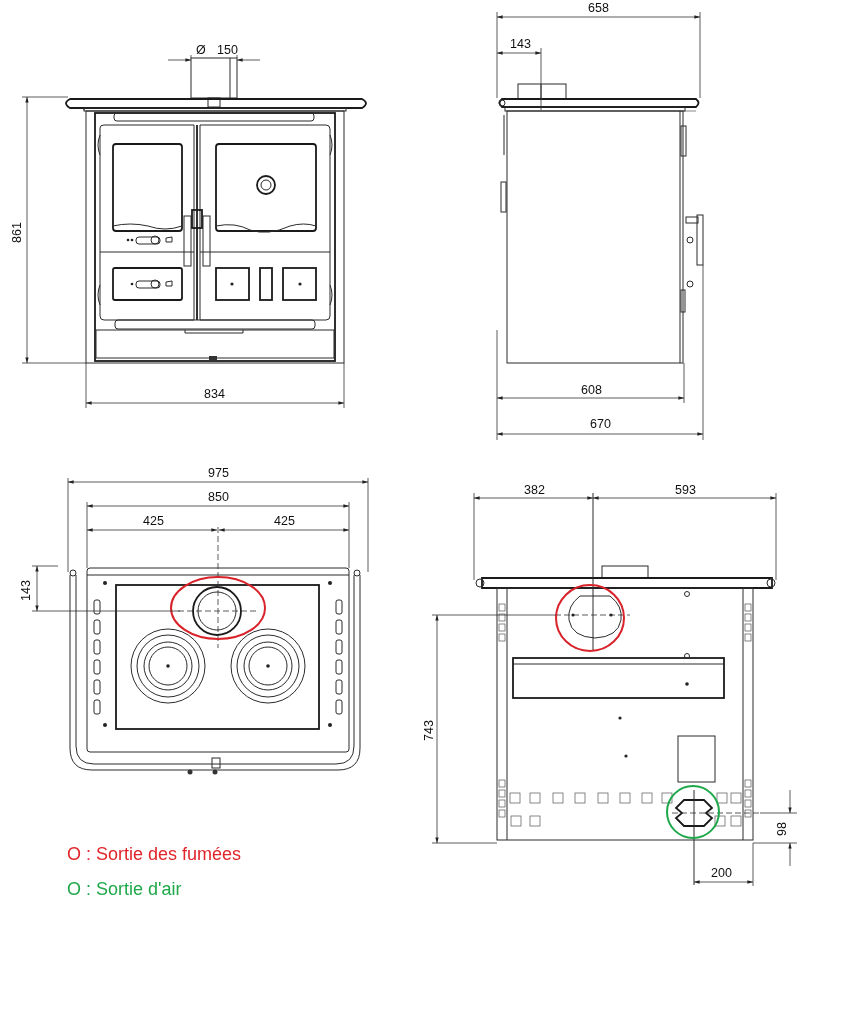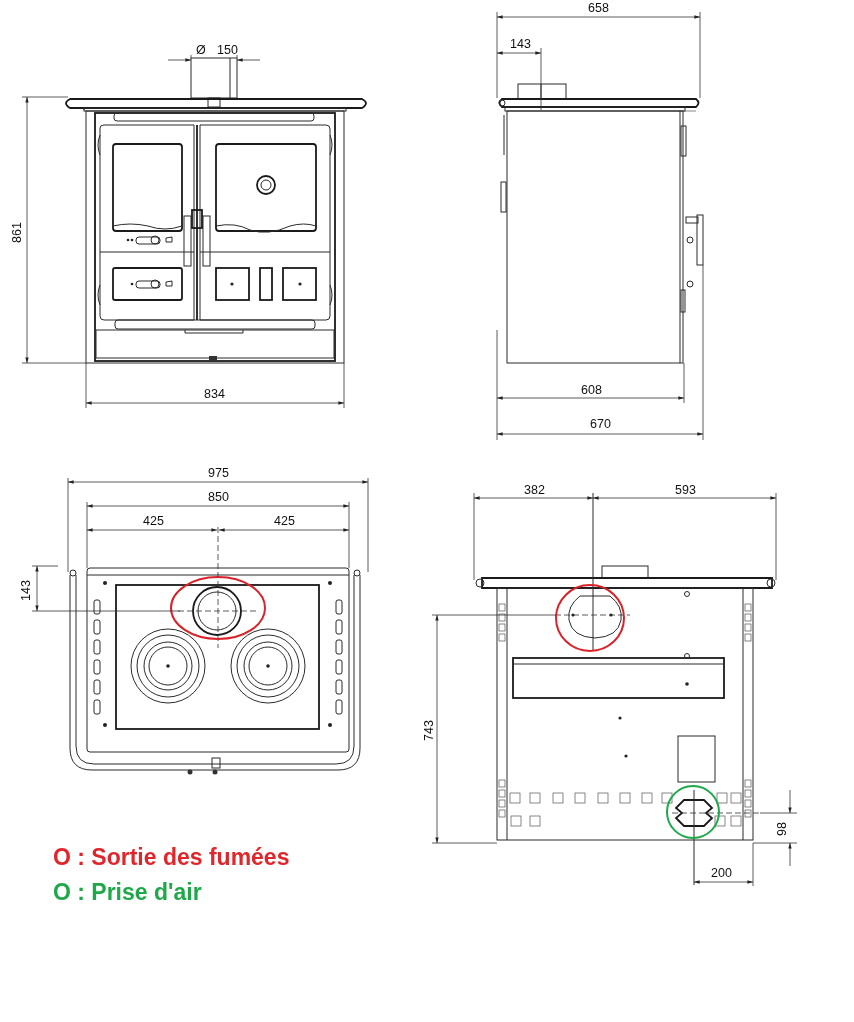--- a/index.html
+++ b/index.html
@@ -4,21 +4,21 @@
 <style>
   html, body { margin: 0; padding: 0; background: #ffffff; }
   body { width: 854px; height: 1022px; position: relative; overflow: hidden; font-family: "Liberation Sans", sans-serif; }
   svg.drawing { position: absolute; left: 0; top: 0; }
   .ln { stroke: #2b2b2b; stroke-width: 1; fill: none; }
   .thk { stroke: #1a1a1a; stroke-width: 1.8; fill: none; }
   .thin { stroke: #555; stroke-width: 0.7; fill: none; }
   .dim { stroke: #333; stroke-width: 0.8; fill: none; }
   .dimtxt { font-family: "Liberation Sans", sans-serif; font-size: 12.5px; fill: #111; }
   .dash { stroke: #333; stroke-width: 0.8; stroke-dasharray: 6 3; fill: none; }
-  .legend { position: absolute; left: 53px; font-family: "Liberation Sans", sans-serif; font-weight: bold; font-size: 23px; white-space: nowrap; }
+  .legend { position: absolute; left: 67px; font-family: "Liberation Sans", sans-serif; font-weight: normal; font-size: 18px; white-space: nowrap; }
   .legend-red { top: 844px; color: #e0252b; }
   .legend-green { top: 879px; color: #1fa84a; }
 </style>
 </head>
 <body>
 
 <svg class="drawing" width="854" height="1022" viewBox="0 0 854 1022" xmlns="http://www.w3.org/2000/svg">
   <defs>
     <marker id="arr" viewBox="0 0 10 10" refX="10" refY="5" markerWidth="7" markerHeight="7" orient="auto-start-reverse">
       <path d="M0,2 L10,5 L0,8 z" fill="#222"></path>
@@ -298,13 +298,13 @@
     <line class="dim" x1="790" y1="866" x2="790" y2="843" marker-end="url(#arr)"></line>
     <text class="dimtxt" x="0" y="0" transform="translate(786,836) rotate(-90)">98</text>
 
     <line class="dim" x1="753" y1="843" x2="753" y2="886"></line>
     <line class="dim" x1="694" y1="882" x2="753" y2="882" marker-start="url(#arr)" marker-end="url(#arr)"></line>
     <text class="dimtxt" x="711" y="877">200</text>
   </g>
 </svg>
 
 <div class="legend legend-red">O : Sortie des fumées</div>
-<div class="legend legend-green">O : Prise d'air</div>
+<div class="legend legend-green">O : Sortie d'air</div>
 
 </body></html>

